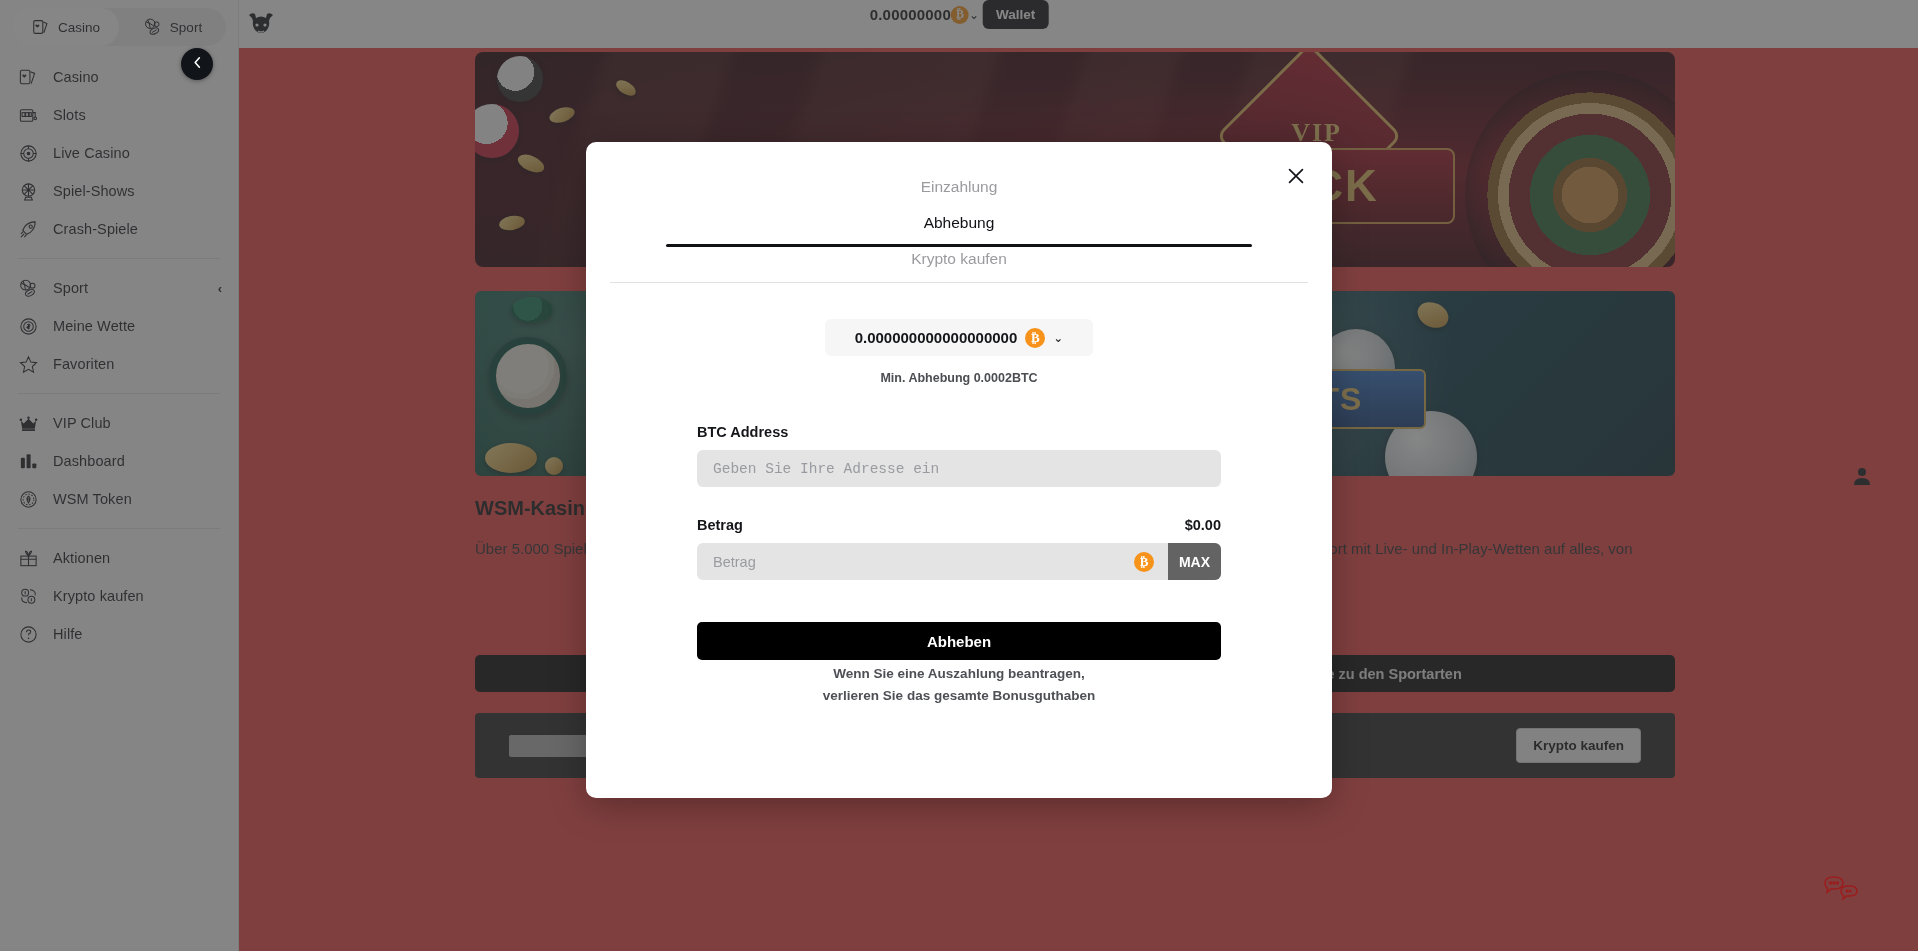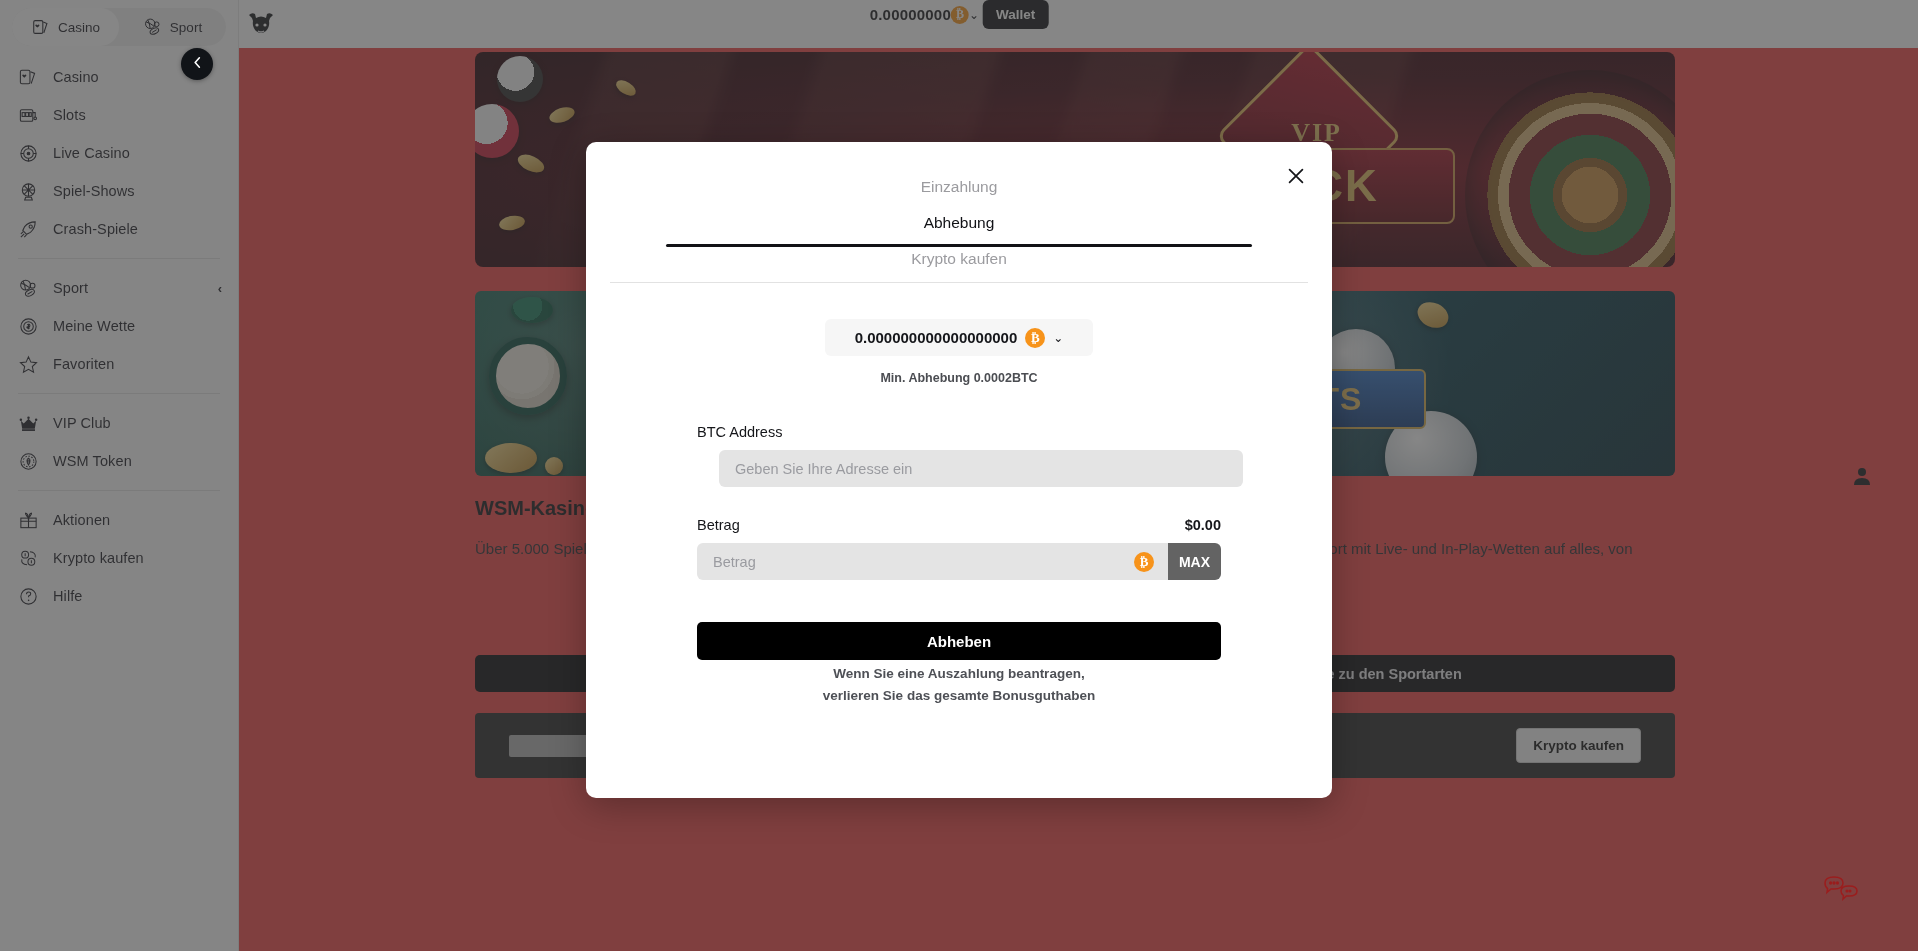--- a/index.html
+++ b/index.html
@@ -234,28 +234,27 @@
     margin: 36px auto 0 auto; width: 268px; height: 37px; background: #f6f6f6;
     border-radius: 6px; display: flex; align-items: center; justify-content: center; gap: 8px;
     cursor: pointer;
   }
   .currency-amount { font-size: 15px; font-weight: 700; color: #15161a; }
   .min-note {
     text-align: center; margin-top: 15px; font-size: 12.5px; font-weight: 700; color: #4b4d52;
   }
 
   .form-wrap { width: 524px; margin: 39px auto 0 auto; }
-  .field-label { font-size: 14.5px; font-weight: 400; color: #15161a; }
+  .field-label { font-size: 14.5px; font-weight: 700; color: #15161a; }
   .label-row { display: flex; align-items: baseline; justify-content: space-between; }
   .label-val { font-size: 14.5px; font-weight: 700; color: #15161a; }
   .text-input {
     margin-top: 10px; width: 100%; height: 37px; background: #e4e4e4; border: none;
     border-radius: 6px; padding: 0 16px; font-size: 14.5px; color: #2b2c30;
-    font-family: Liberation Sans, sans-serif;
-    margin-left: 22px;
+    font-family: Liberation Mono, monospace;
   }
   .text-input::placeholder { color: #9a9ba0; }
   .amount-row { margin-top: 10px; display: flex; align-items: stretch; }
   .amount-field {
     position: relative; flex: 1; background: #e4e4e4; border-radius: 6px 0 0 6px; height: 37px;
     display: flex; align-items: center;
   }
   .amount-field input {
     width: 100%; height: 37px; background: transparent; border: none;
     padding: 0 42px 0 16px; font-size: 14.5px; color: #2b2c30;
@@ -508,20 +507,30 @@
               <rect x="4.2" y="17" width="13.6" height="1.8"></rect>
               <circle cx="3" cy="7" r="1.3"></circle>
                 <circle cx="19" cy="7" r="1.3"></circle>
                 <circle cx="11" cy="5" r="1.3"></circle>
             </svg>
           </span>
           <span class="nav-label">VIP Club</span>
         </div>
         <div class="nav-item">
           <span class="nav-ico">
+            <svg viewBox="0 0 22 22" width="21" height="21" fill="#1c1c24">
+              <rect x="3" y="7" width="4.2" height="11" rx="1"></rect>
+              <rect x="9" y="3.5" width="4.2" height="14.5" rx="1"></rect>
+              <rect x="15" y="13" width="4.2" height="5" rx="1"></rect>
+            </svg>
+          </span>
+          <span class="nav-label">Dashboard</span>
+        </div>
+        <div class="nav-item">
+          <span class="nav-ico">
             <svg viewBox="0 0 22 22" width="21" height="21" fill="none" stroke="#1c1c24" stroke-width="1.05">
               <circle cx="11" cy="11" r="8"></circle>
                 <circle cx="11" cy="11" r="5.6" stroke-dasharray="1.6 1.6"></circle>
               <path d="M11 7.4 q3.2 2 0 7.2 q-3.2 -5.2 0 -7.2z"></path>
               <circle cx="11" cy="10.4" r="1.1"></circle>
             </svg>
           </span>
           <span class="nav-label">WSM Token</span>
         </div>
 

